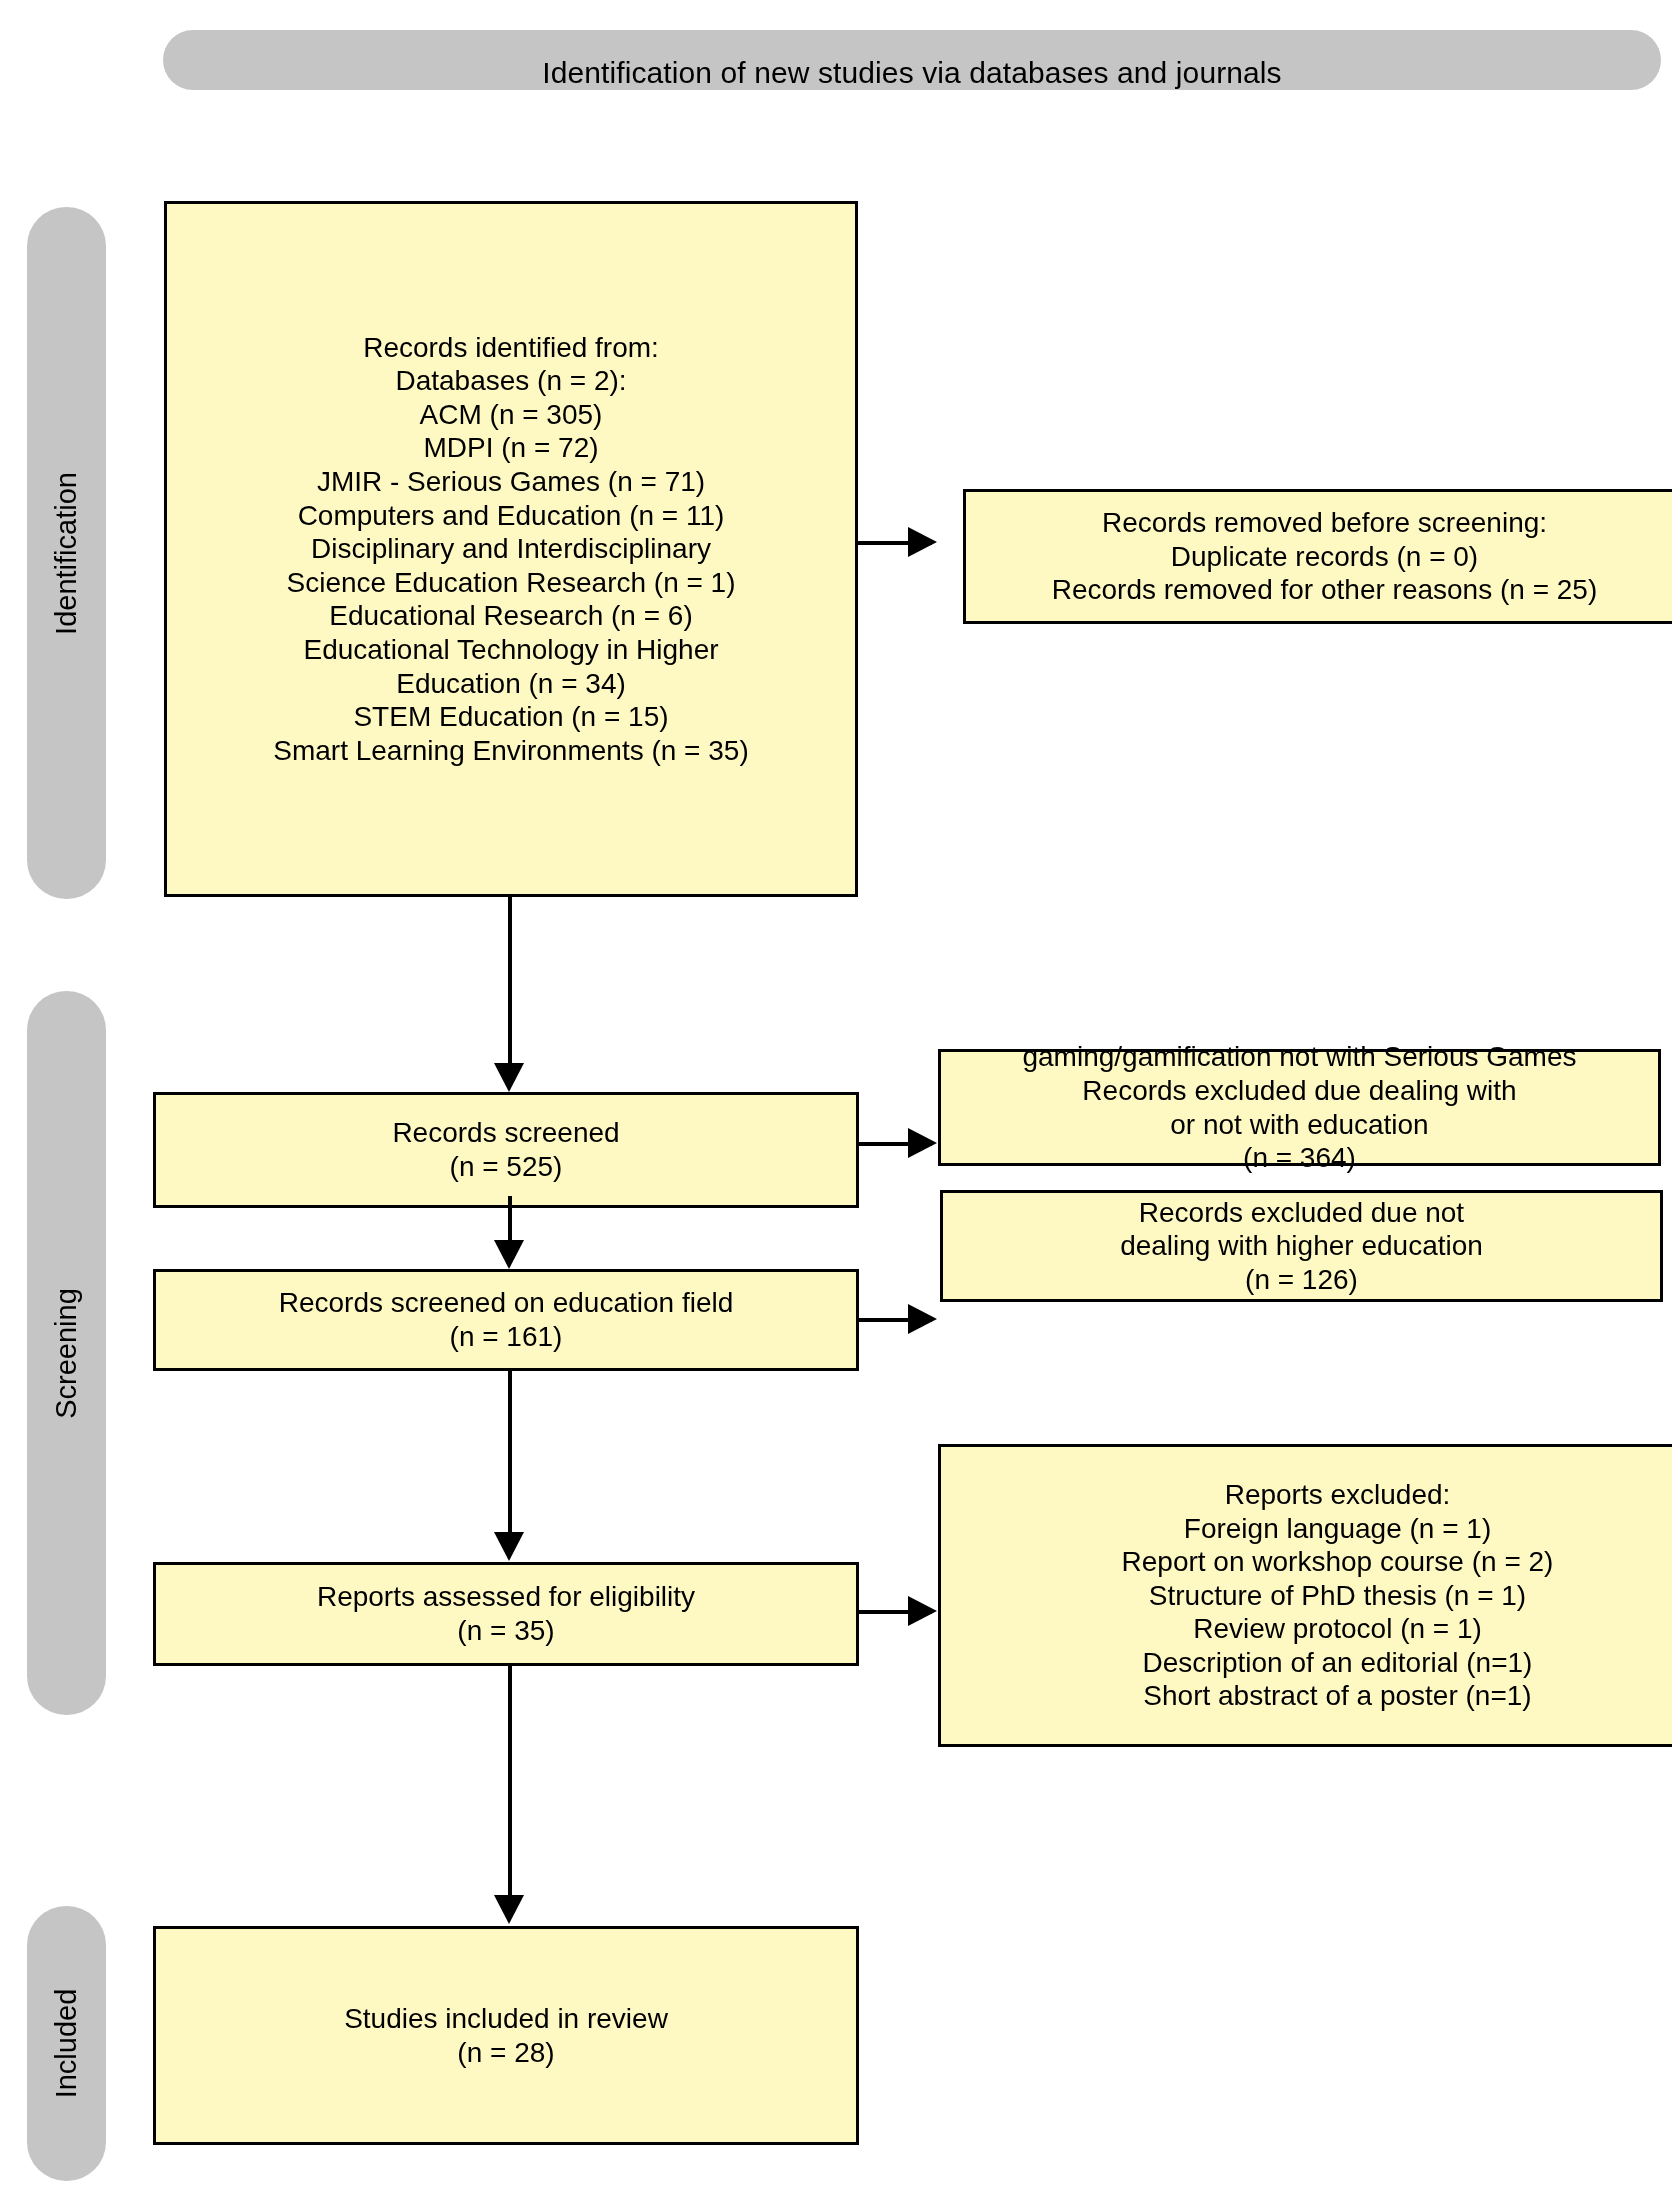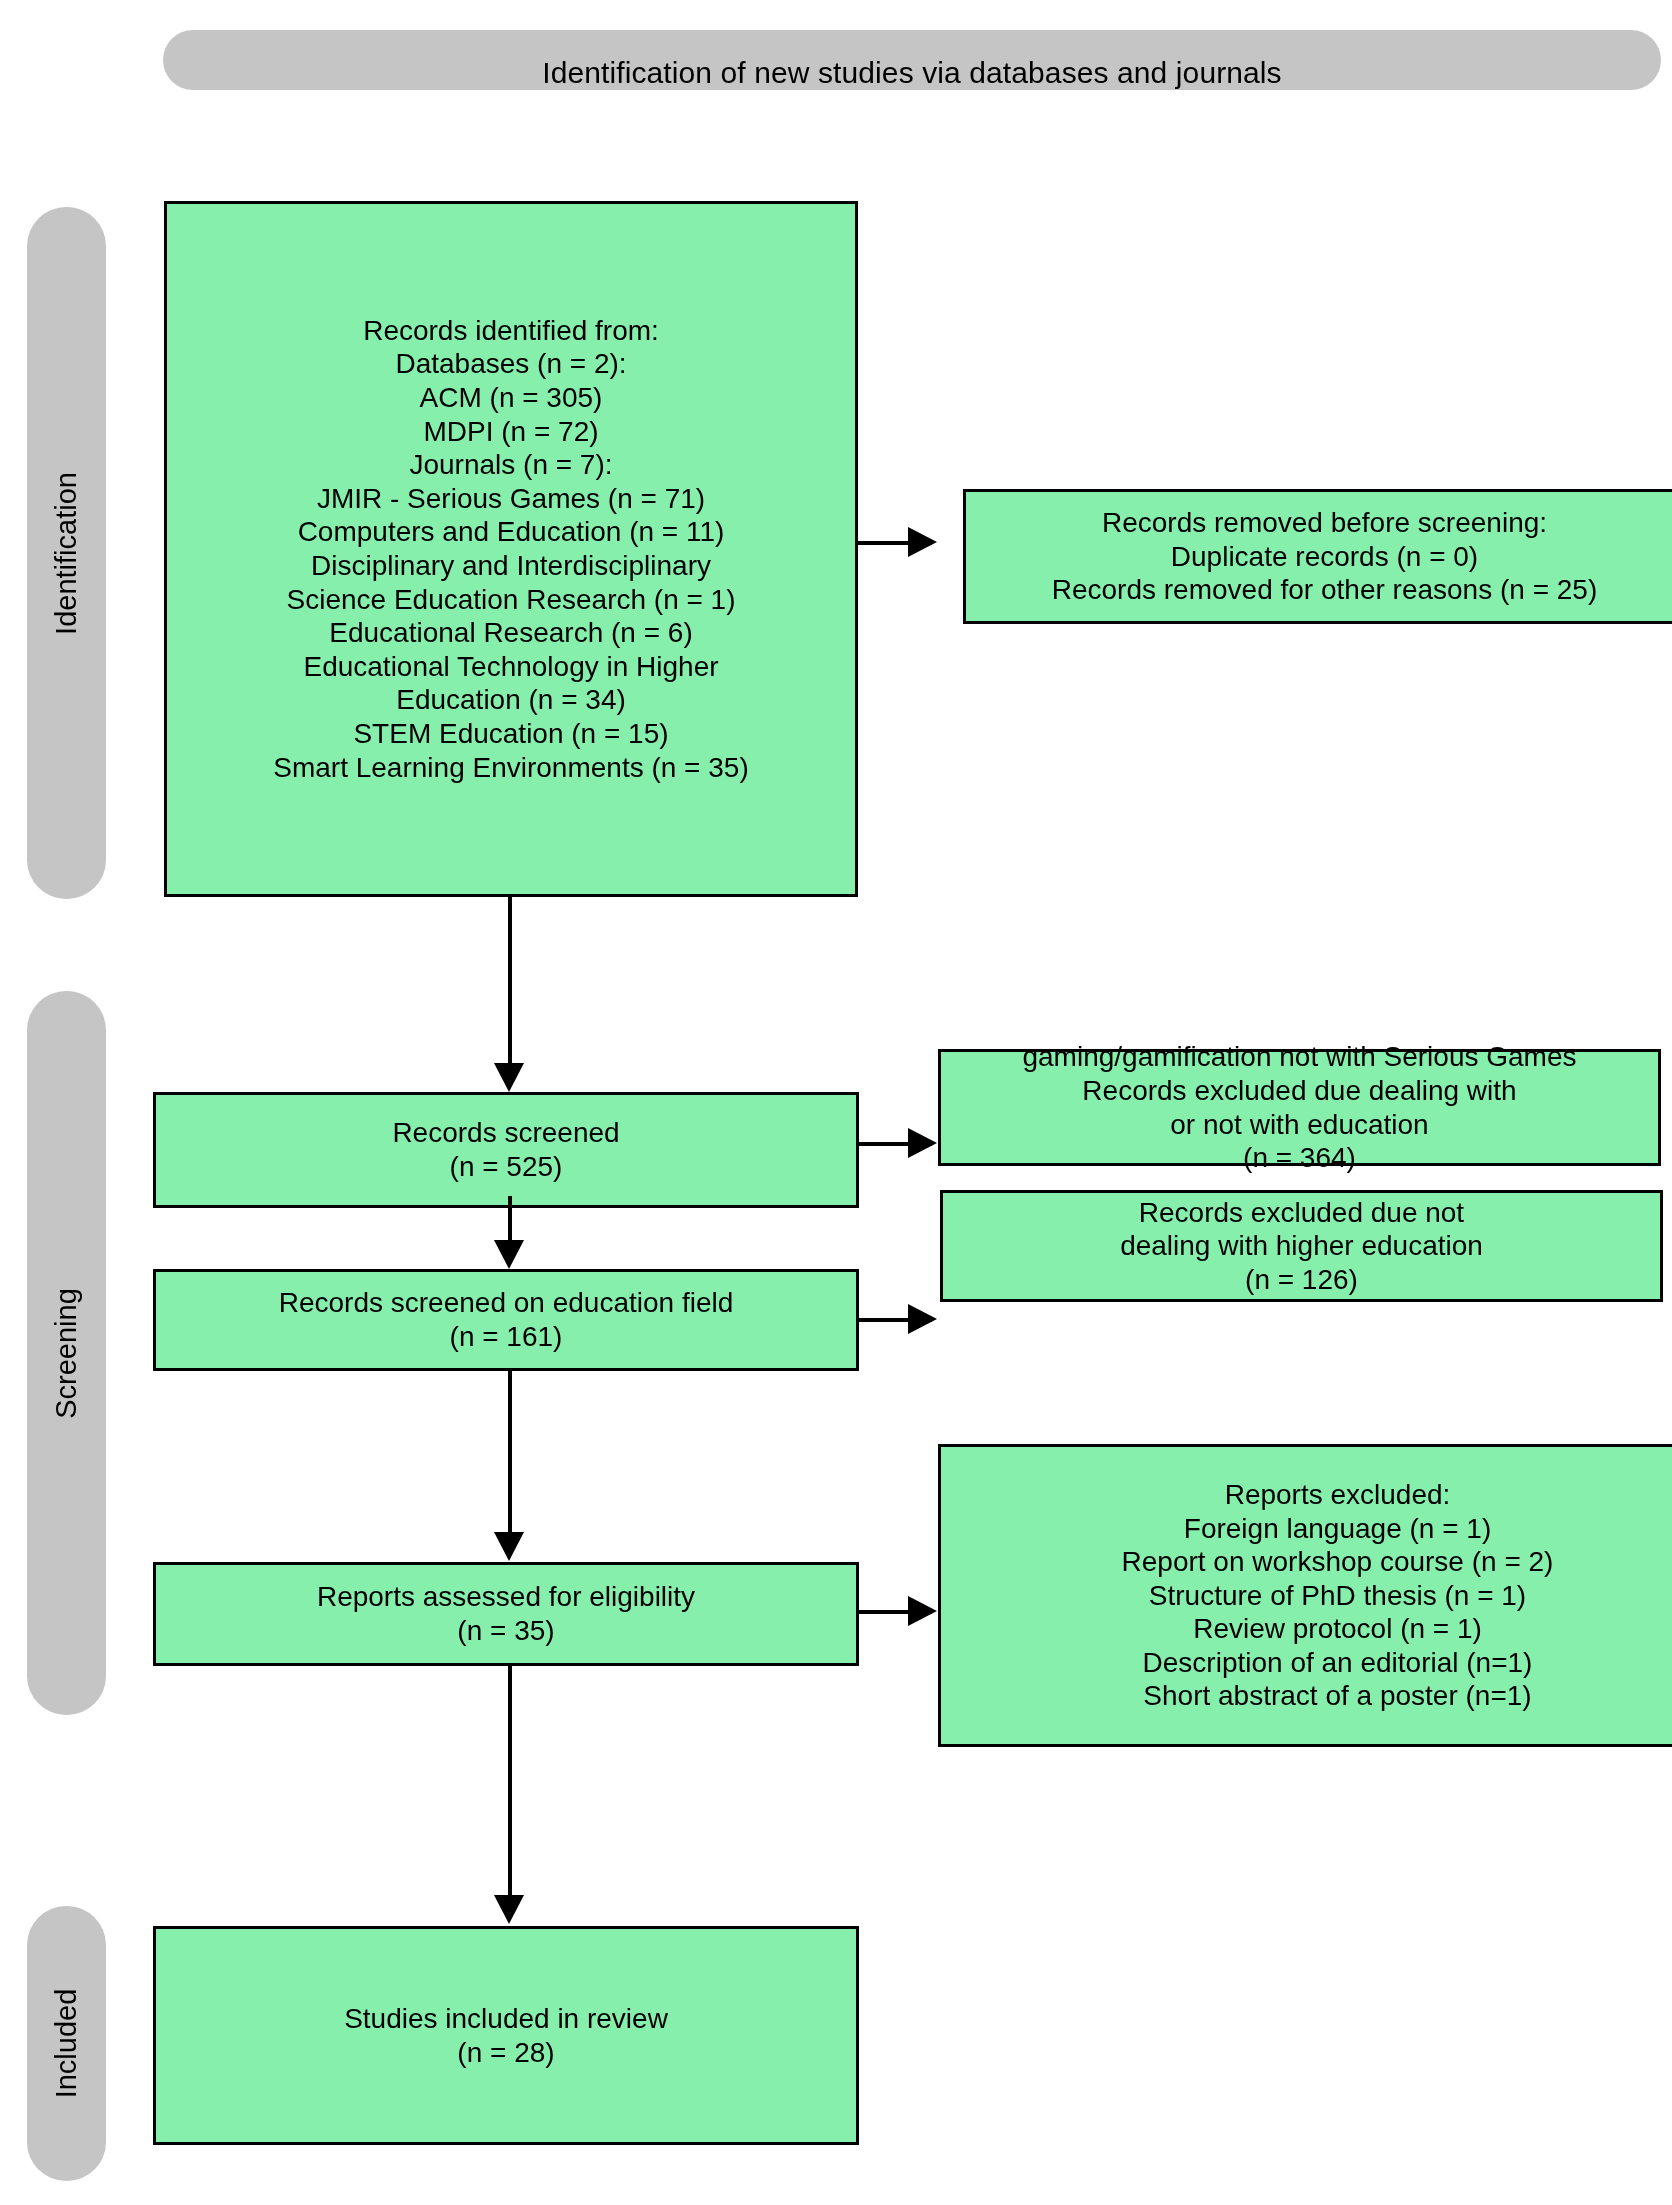--- a/index.html
+++ b/index.html
@@ -55,21 +55,21 @@
     font-size: 29px;
     color: #000000;
   }
   #rail-identification { top: 207px;  height: 692px; }
   #rail-screening      { top: 991px; height: 724px; }
   #rail-included       { top: 1906px; height: 275px;  }
 
   
   .flow-box {
     position: absolute;
-    background: #86efac;
+    background: #fef9c3;
     border: 3.9px solid #000000;
     box-sizing: border-box;
     display: flex;
     align-items: center;
     justify-content: center;
     text-align: center;
   }
   .flow-box .box-lines {
     width: 100%;
     padding: 0 10px;
@@ -142,21 +142,20 @@
   <div class="stage-rail" id="rail-included">
     <span class="rail-label">Included</span>
   </div>
 
   <div class="flow-box" id="box-identified">
     <div class="box-lines">
       <div class="line">Records identified from:</div>
       <div class="line">Databases (n = 2):</div>
       <div class="line">ACM (n = 305)</div>
       <div class="line">MDPI (n = 72)</div>
-      <div class="line">Journals (n = 7):</div>
       <div class="line">JMIR - Serious Games (n = 71)</div>
       <div class="line">Computers and Education (n = 11)</div>
       <div class="line">Disciplinary and Interdisciplinary</div>
       <div class="line">Science Education Research (n = 1)</div>
       <div class="line">Educational Research (n = 6)</div>
       <div class="line">Educational Technology in Higher</div>
       <div class="line">Education (n = 34)</div>
       <div class="line">STEM Education (n = 15)</div>
       <div class="line">Smart Learning Environments (n = 35)</div>
     </div>

